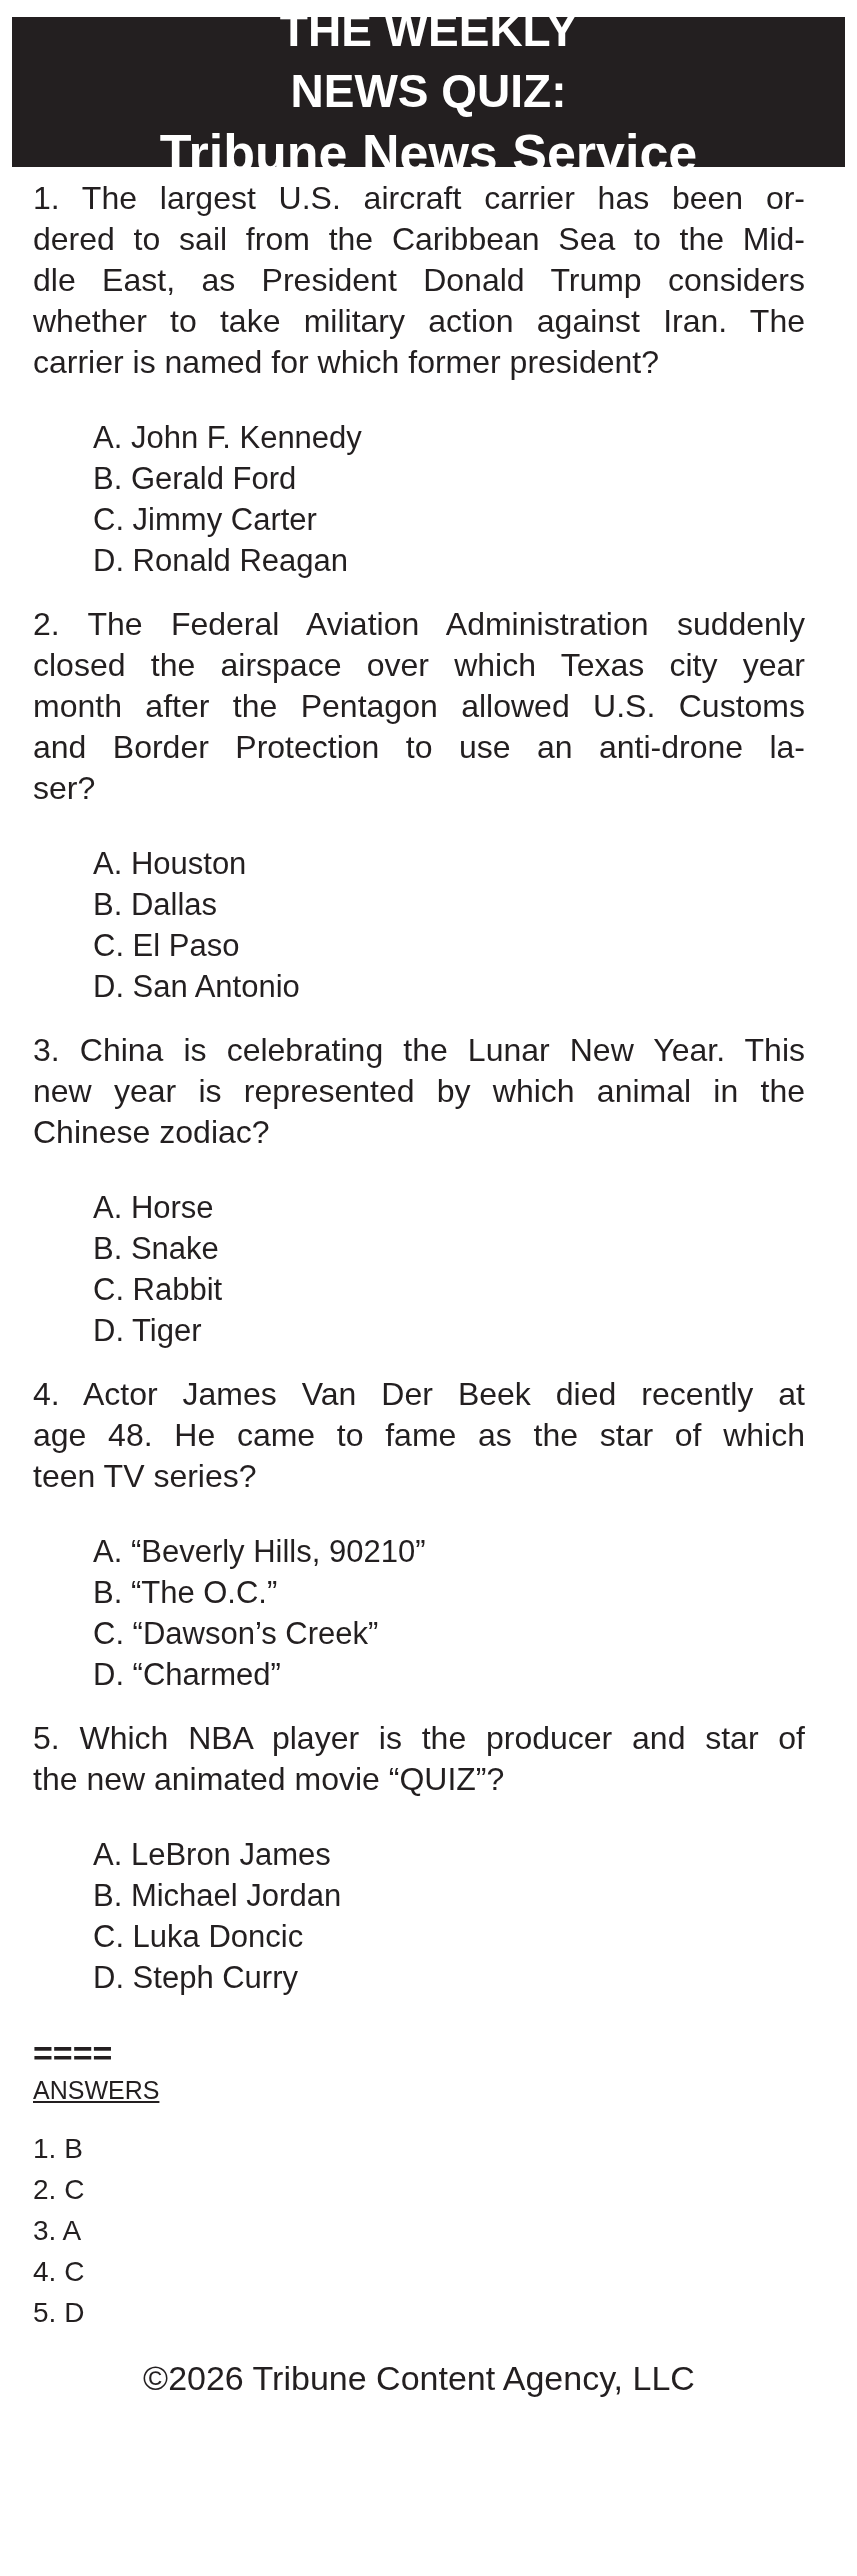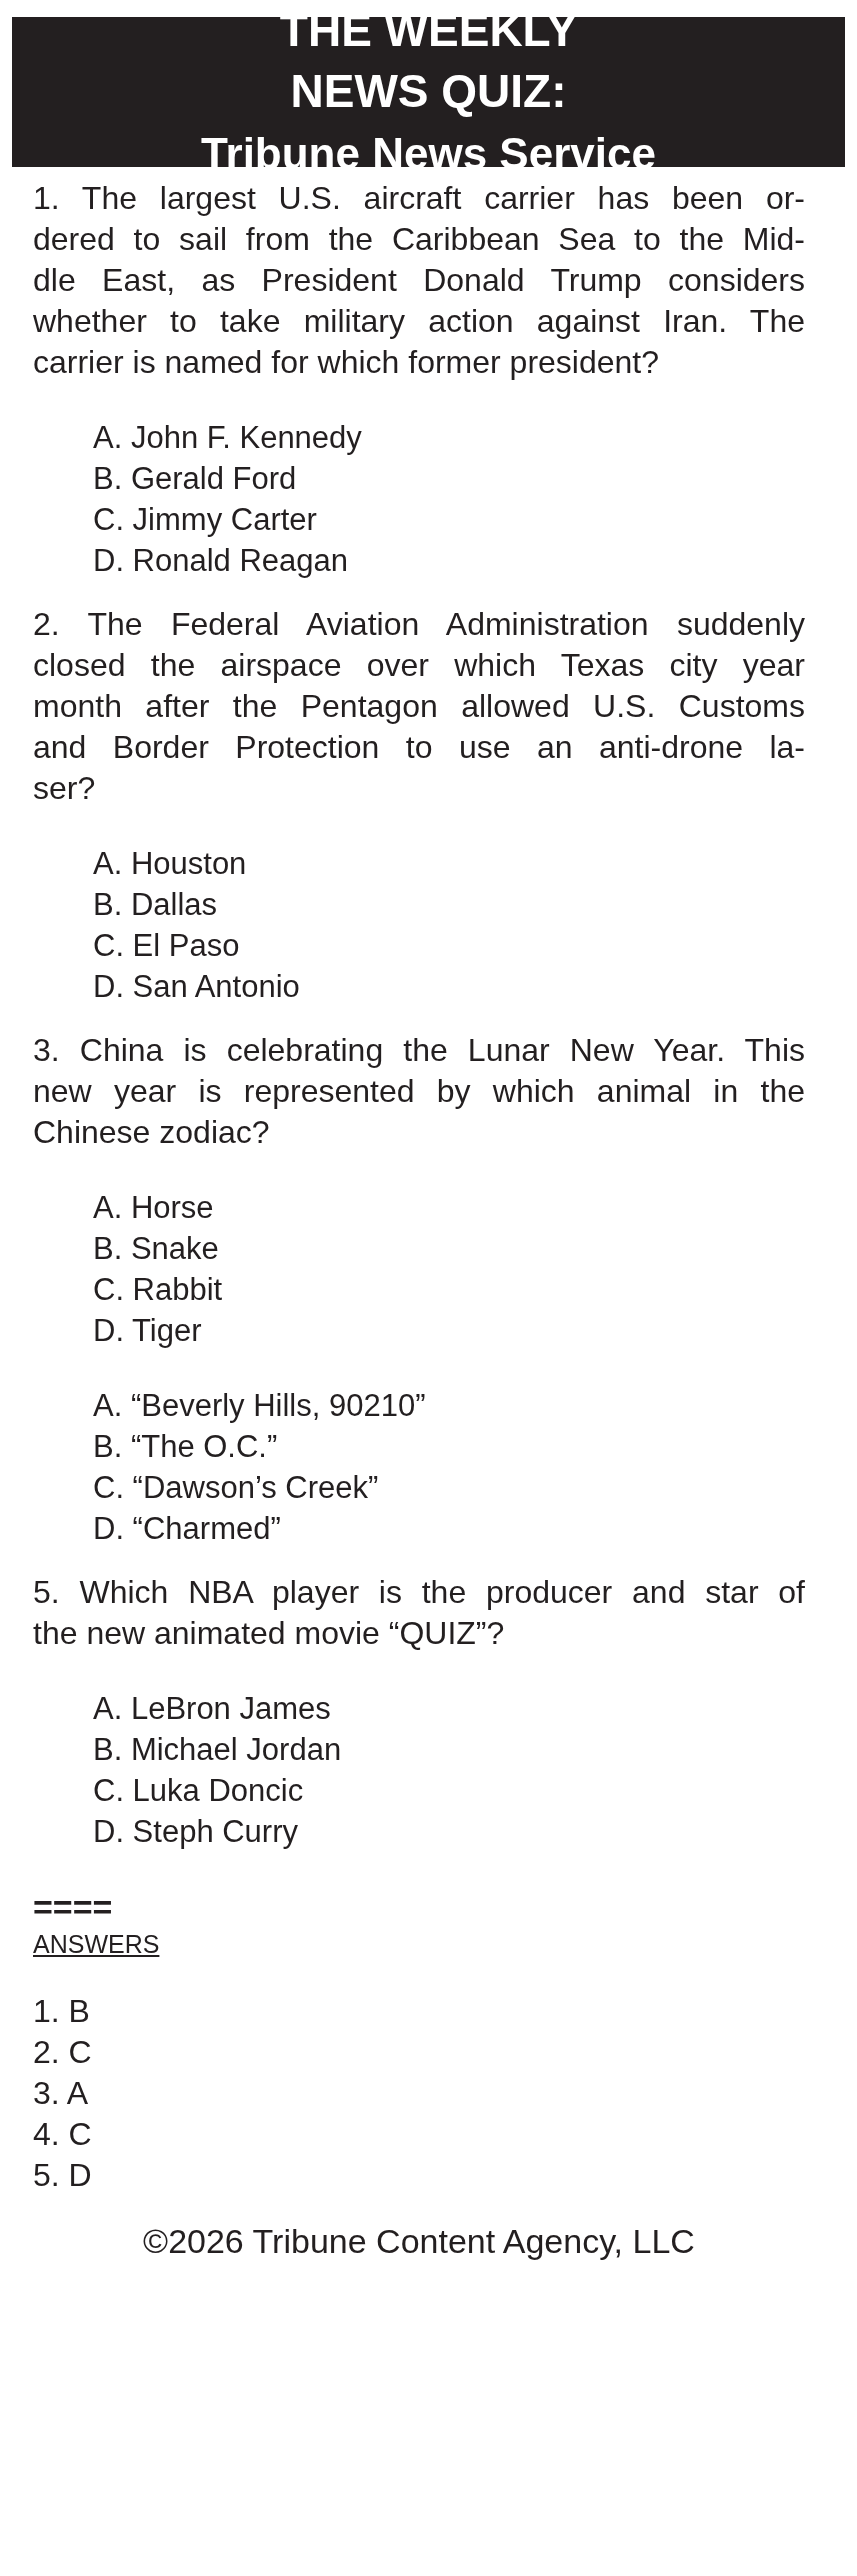--- a/index.html
+++ b/index.html
@@ -16,21 +16,21 @@
     height: 150px;
     background: #231f20;
     color: #ffffff;
     font-weight: bold;
     text-align: center;
     display: flex;
     flex-direction: column;
     justify-content: center;
   }
   .header-line-small { font-size: 46px; line-height: 61px; }
-  .header-line-large { font-size: 44px; line-height: 63px; }
+  .header-line-large { font-size: 52px; line-height: 63px; }
 
   .content { margin: 0 52px 0 33px;  }
 
   .question-paragraph {
     margin-top: 23px;
     font-size: 32px;
     line-height: 41px;
   }
   .questions-container > .question-paragraph:first-child { margin-top: 11px; }
   .jline { text-align: justify; text-align-last: justify; text-justify: inter-word; }
@@ -47,22 +47,22 @@
     font-size: 34px;
     font-weight: bold;
     line-height: 32px;
   }
   .answers-heading {
     font-size: 25px;
     line-height: 43px;
     text-decoration: underline;
   }
   .answers-list {
-    margin-top: 25px;
-    font-size: 32px;
+    margin-top: 16px;
+    font-size: 28px;
     line-height: 41px;
   }
   .footer {
     margin-top: 25px;
     font-size: 34px;
     line-height: 41px;
     text-align: center;
   }
 </style>
 </head>
@@ -106,20 +106,25 @@
         <div class="jline">3. China is celebrating the Lunar New Year. This</div>
         <div class="jline">new year is represented by which animal in the</div>
         <div class="lline">Chinese zodiac?</div>
       </div>
       <div class="options-list">
         <div>A. Horse</div>
         <div>B. Snake</div>
         <div>C. Rabbit</div>
         <div>D. Tiger</div>
       </div>
+      <div class="question-paragraph">
+        <div class="jline">4. Actor James Van Der Beek died recently at</div>
+        <div class="jline">age 48. He came to fame as the star of which</div>
+        <div class="lline">teen TV series?</div>
+      </div>
       <div class="options-list">
         <div>A. “Beverly Hills, 90210”</div>
         <div>B. “The O.C.”</div>
         <div>C. “Dawson’s Creek”</div>
         <div>D. “Charmed”</div>
       </div>
       <div class="question-paragraph">
         <div class="jline">5. Which NBA player is the producer and star of</div>
         <div class="lline">the new animated movie “QUIZ”?</div>
       </div>

